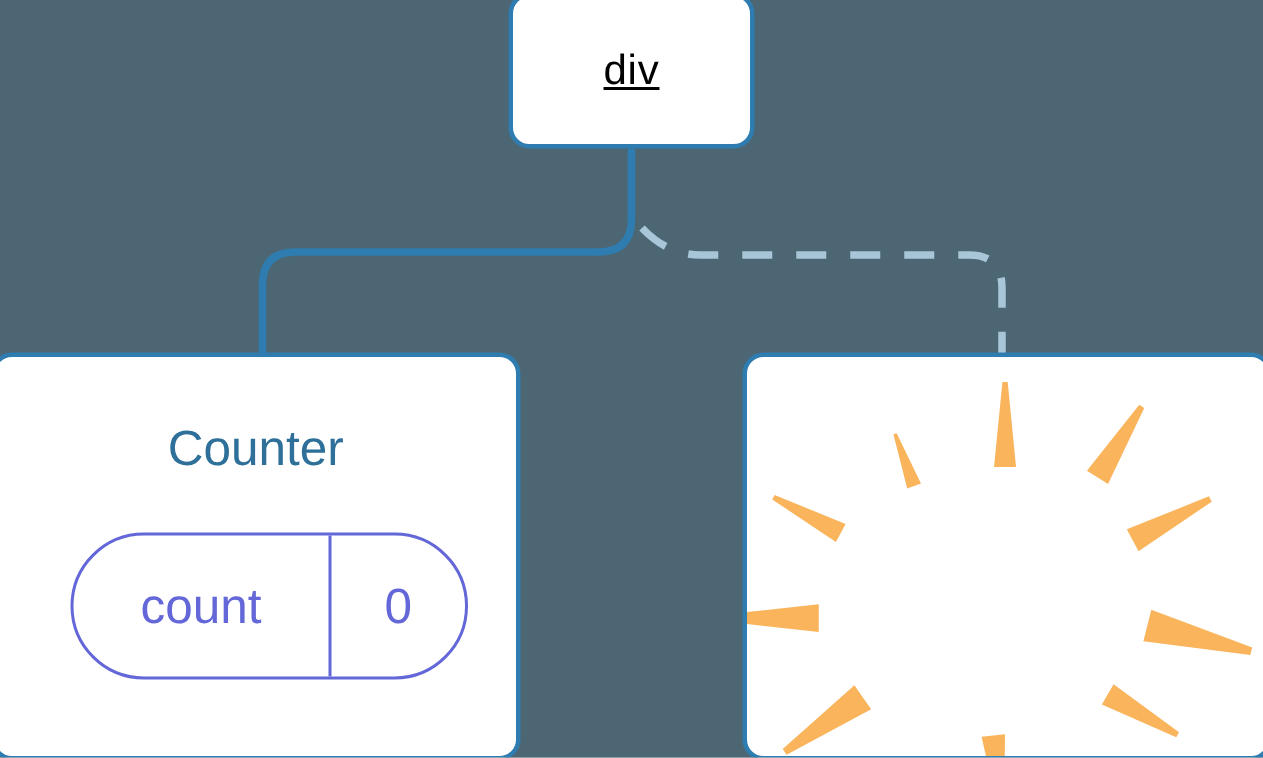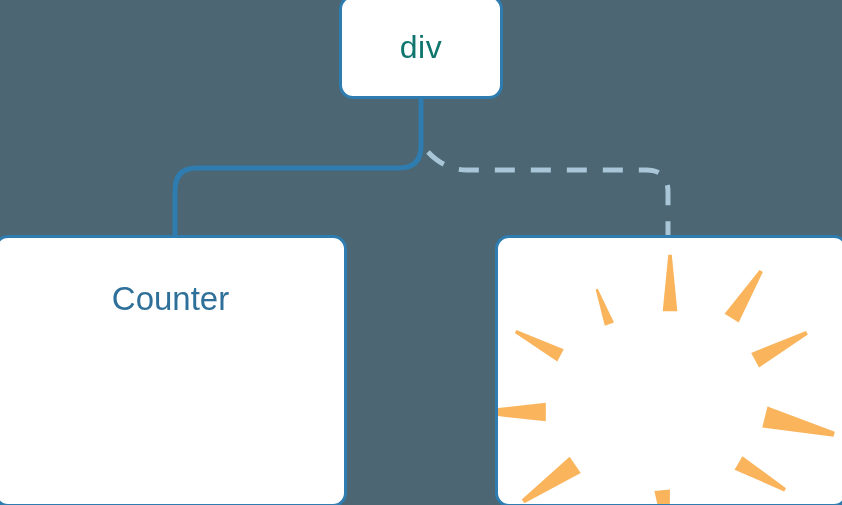--- a/index.html
+++ b/index.html
@@ -41,24 +41,25 @@
   #node-div {
     left: 339px;
     top: -5px;
     width: 164px;
     height: 104px;
     display: flex;
     align-items: center;
     justify-content: center;
   }
   .div-label {
-    color: #0f766e;
-    font-size: 32px;
+    color: #000000;
+    font-size: 28px;
     letter-spacing: 0.5px;
     line-height: 1;
+    text-decoration: underline;
   }
 
   #node-counter {
     left: -6px;
     top: 235px;
     width: 353px;
     height: 272px;
   }
   .counter-title {
     position: absolute;
@@ -130,20 +131,24 @@
     <path d="M 428 152 Q 445 170 467 170 L 646 170 Q 668 170 668 192 L 668 240" fill="none" stroke="#a8c6d8" stroke-width="5" stroke-dasharray="20 16" stroke-linecap="butt"></path>
   </svg>
 
   <div class="node" id="node-div">
     <span class="div-label">div</span>
   </div>
 
   <div class="node" id="node-counter">
     <div class="counter-title">Counter</div>
 
+    <div class="pill">
+      <div class="pill-key">count</div>
+      <div class="pill-val">0</div>
+    </div>
   </div>
 
   <div class="node" id="node-sparkle">
     <svg class="sparkle-svg" viewBox="0 0 353 272">
       <g id="ray-group" fill="#f9b45c">
           <path d="M 182.5 75.0 L 176.8 17.0 L 173.2 17.0 L 167.5 75.0 Z"></path>
           <path d="M 117.7 86.3 L 101.1 51.9 L 98.9 52.7 L 108.3 89.7 Z"></path>
           <path d="M 245.2 86.5 L 269.9 34.7 L 266.5 32.6 L 230.8 77.5 Z"></path>
           <path d="M 66.3 113.8 L 17.9 94.1 L 16.3 97.1 L 59.7 126.2 Z"></path>
           <path d="M 266.0 132.5 L 315.9 98.6 L 314.0 95.0 L 258.0 117.5 Z"></path>

